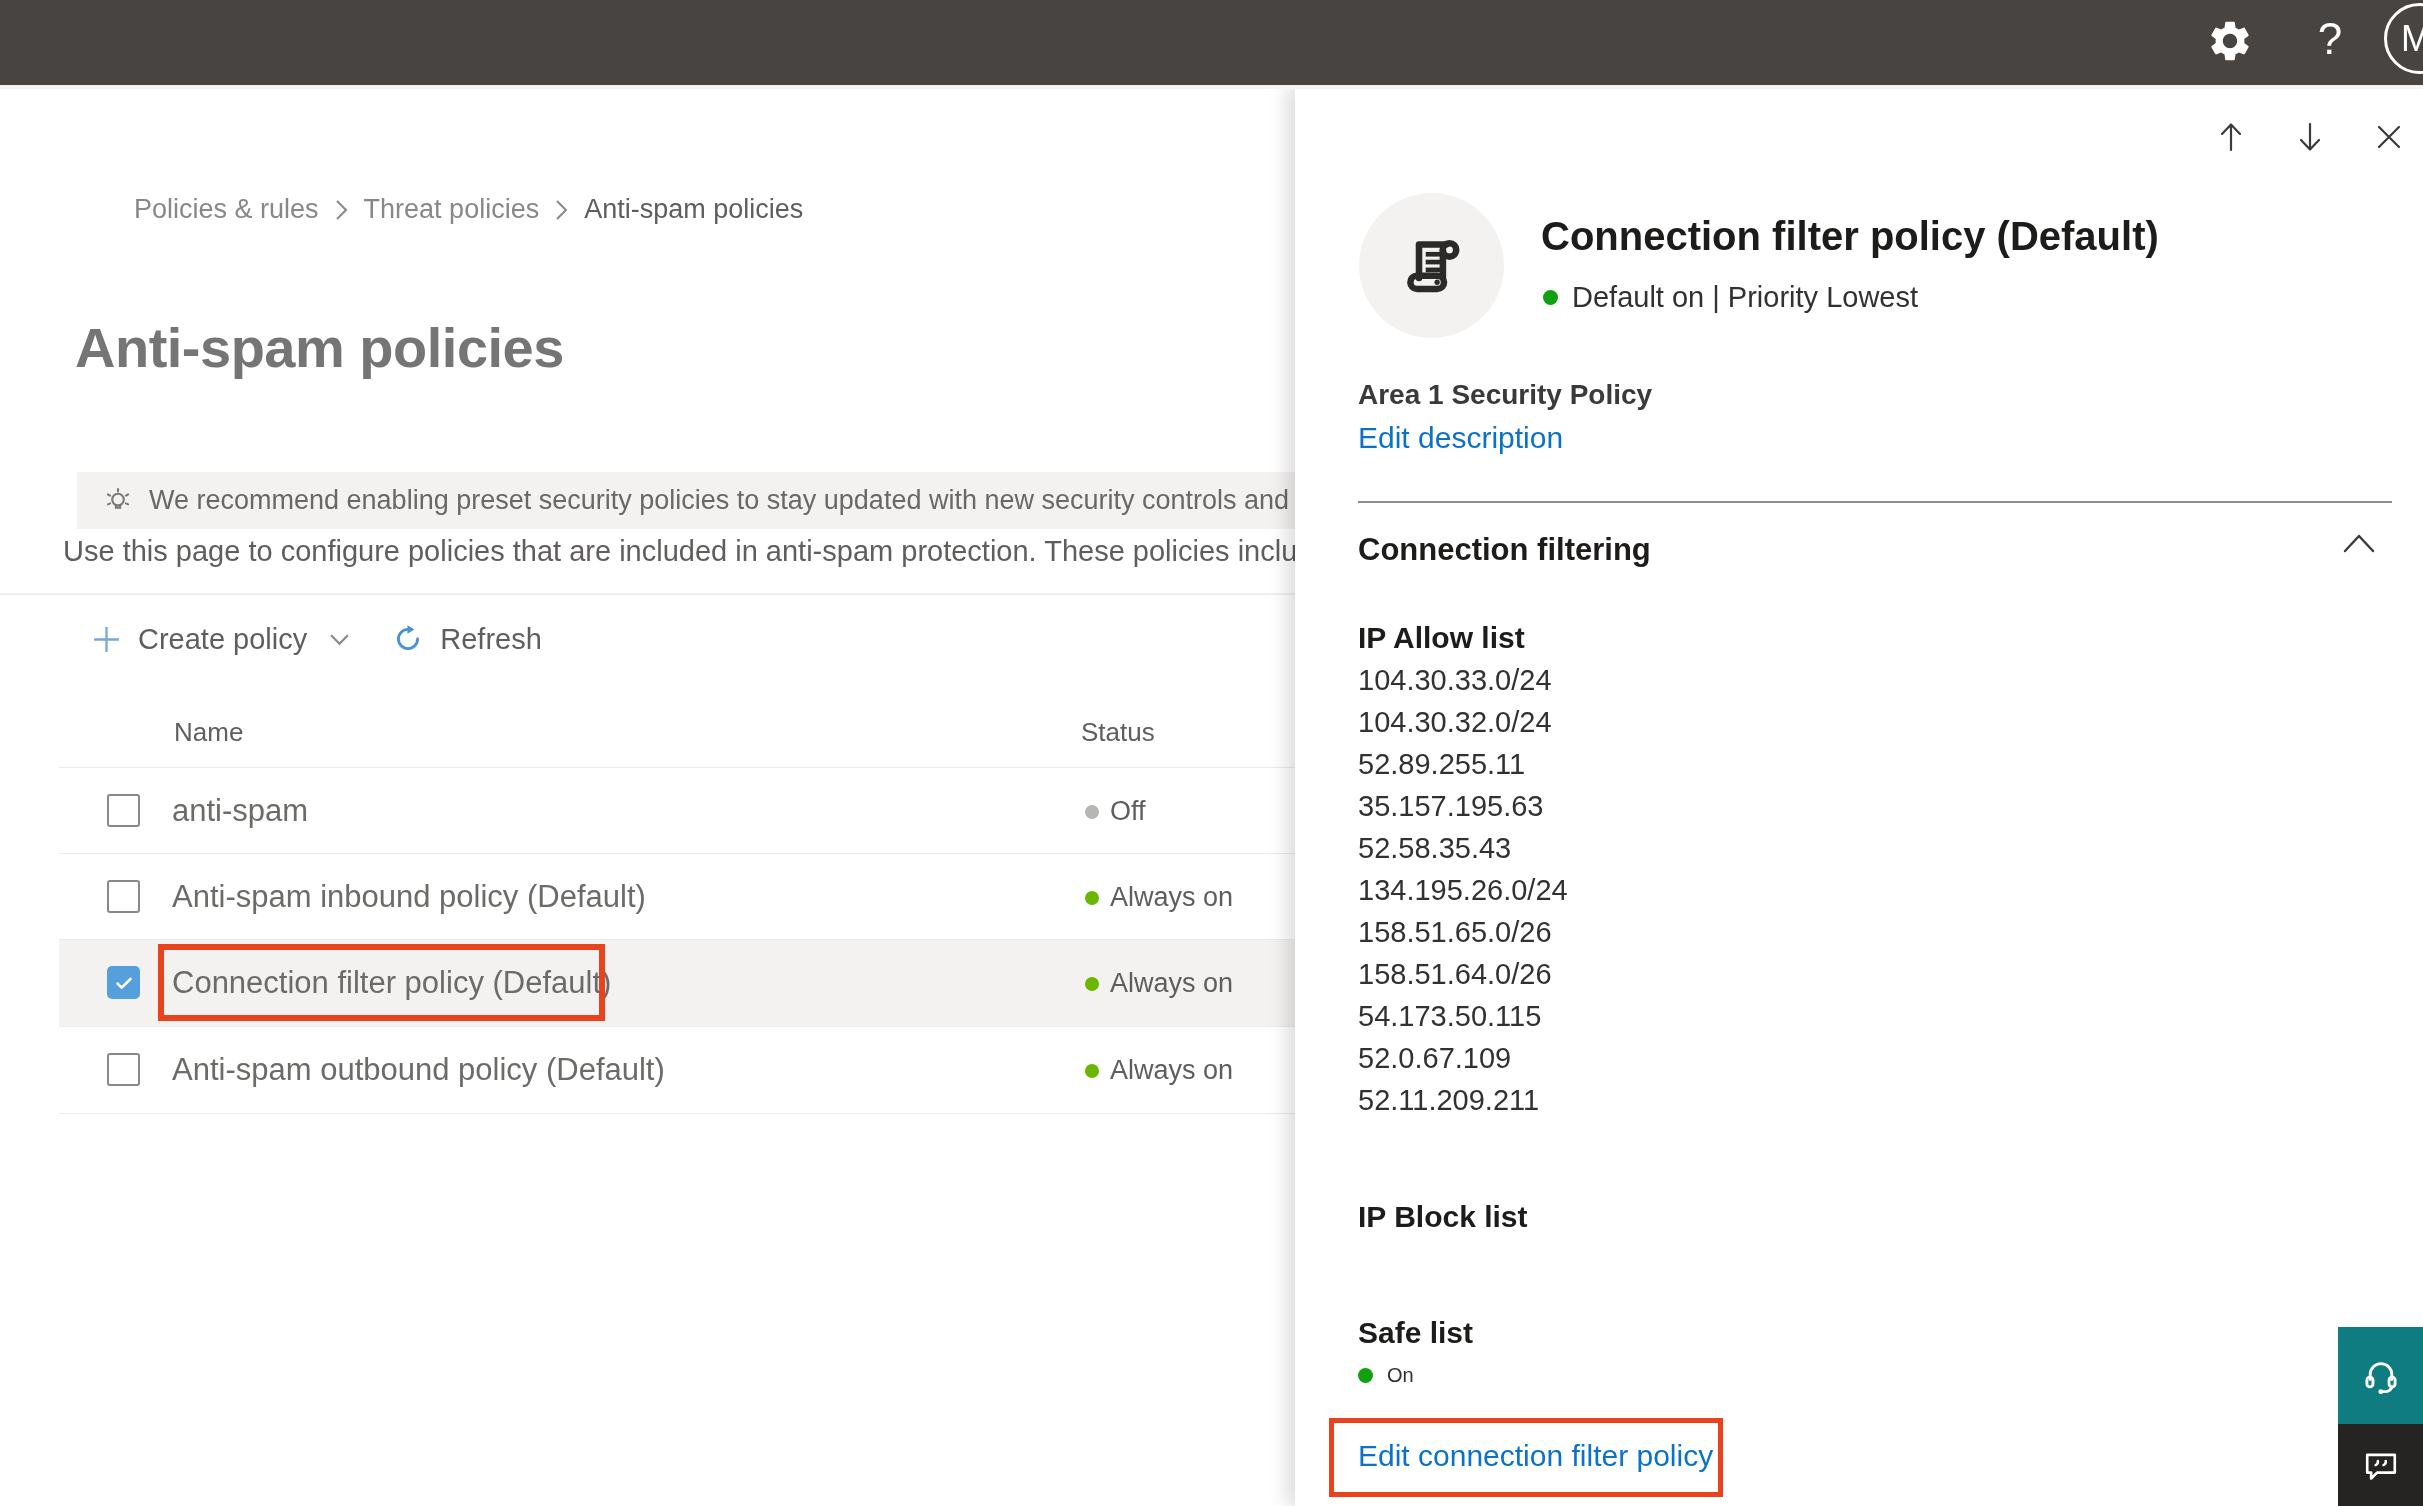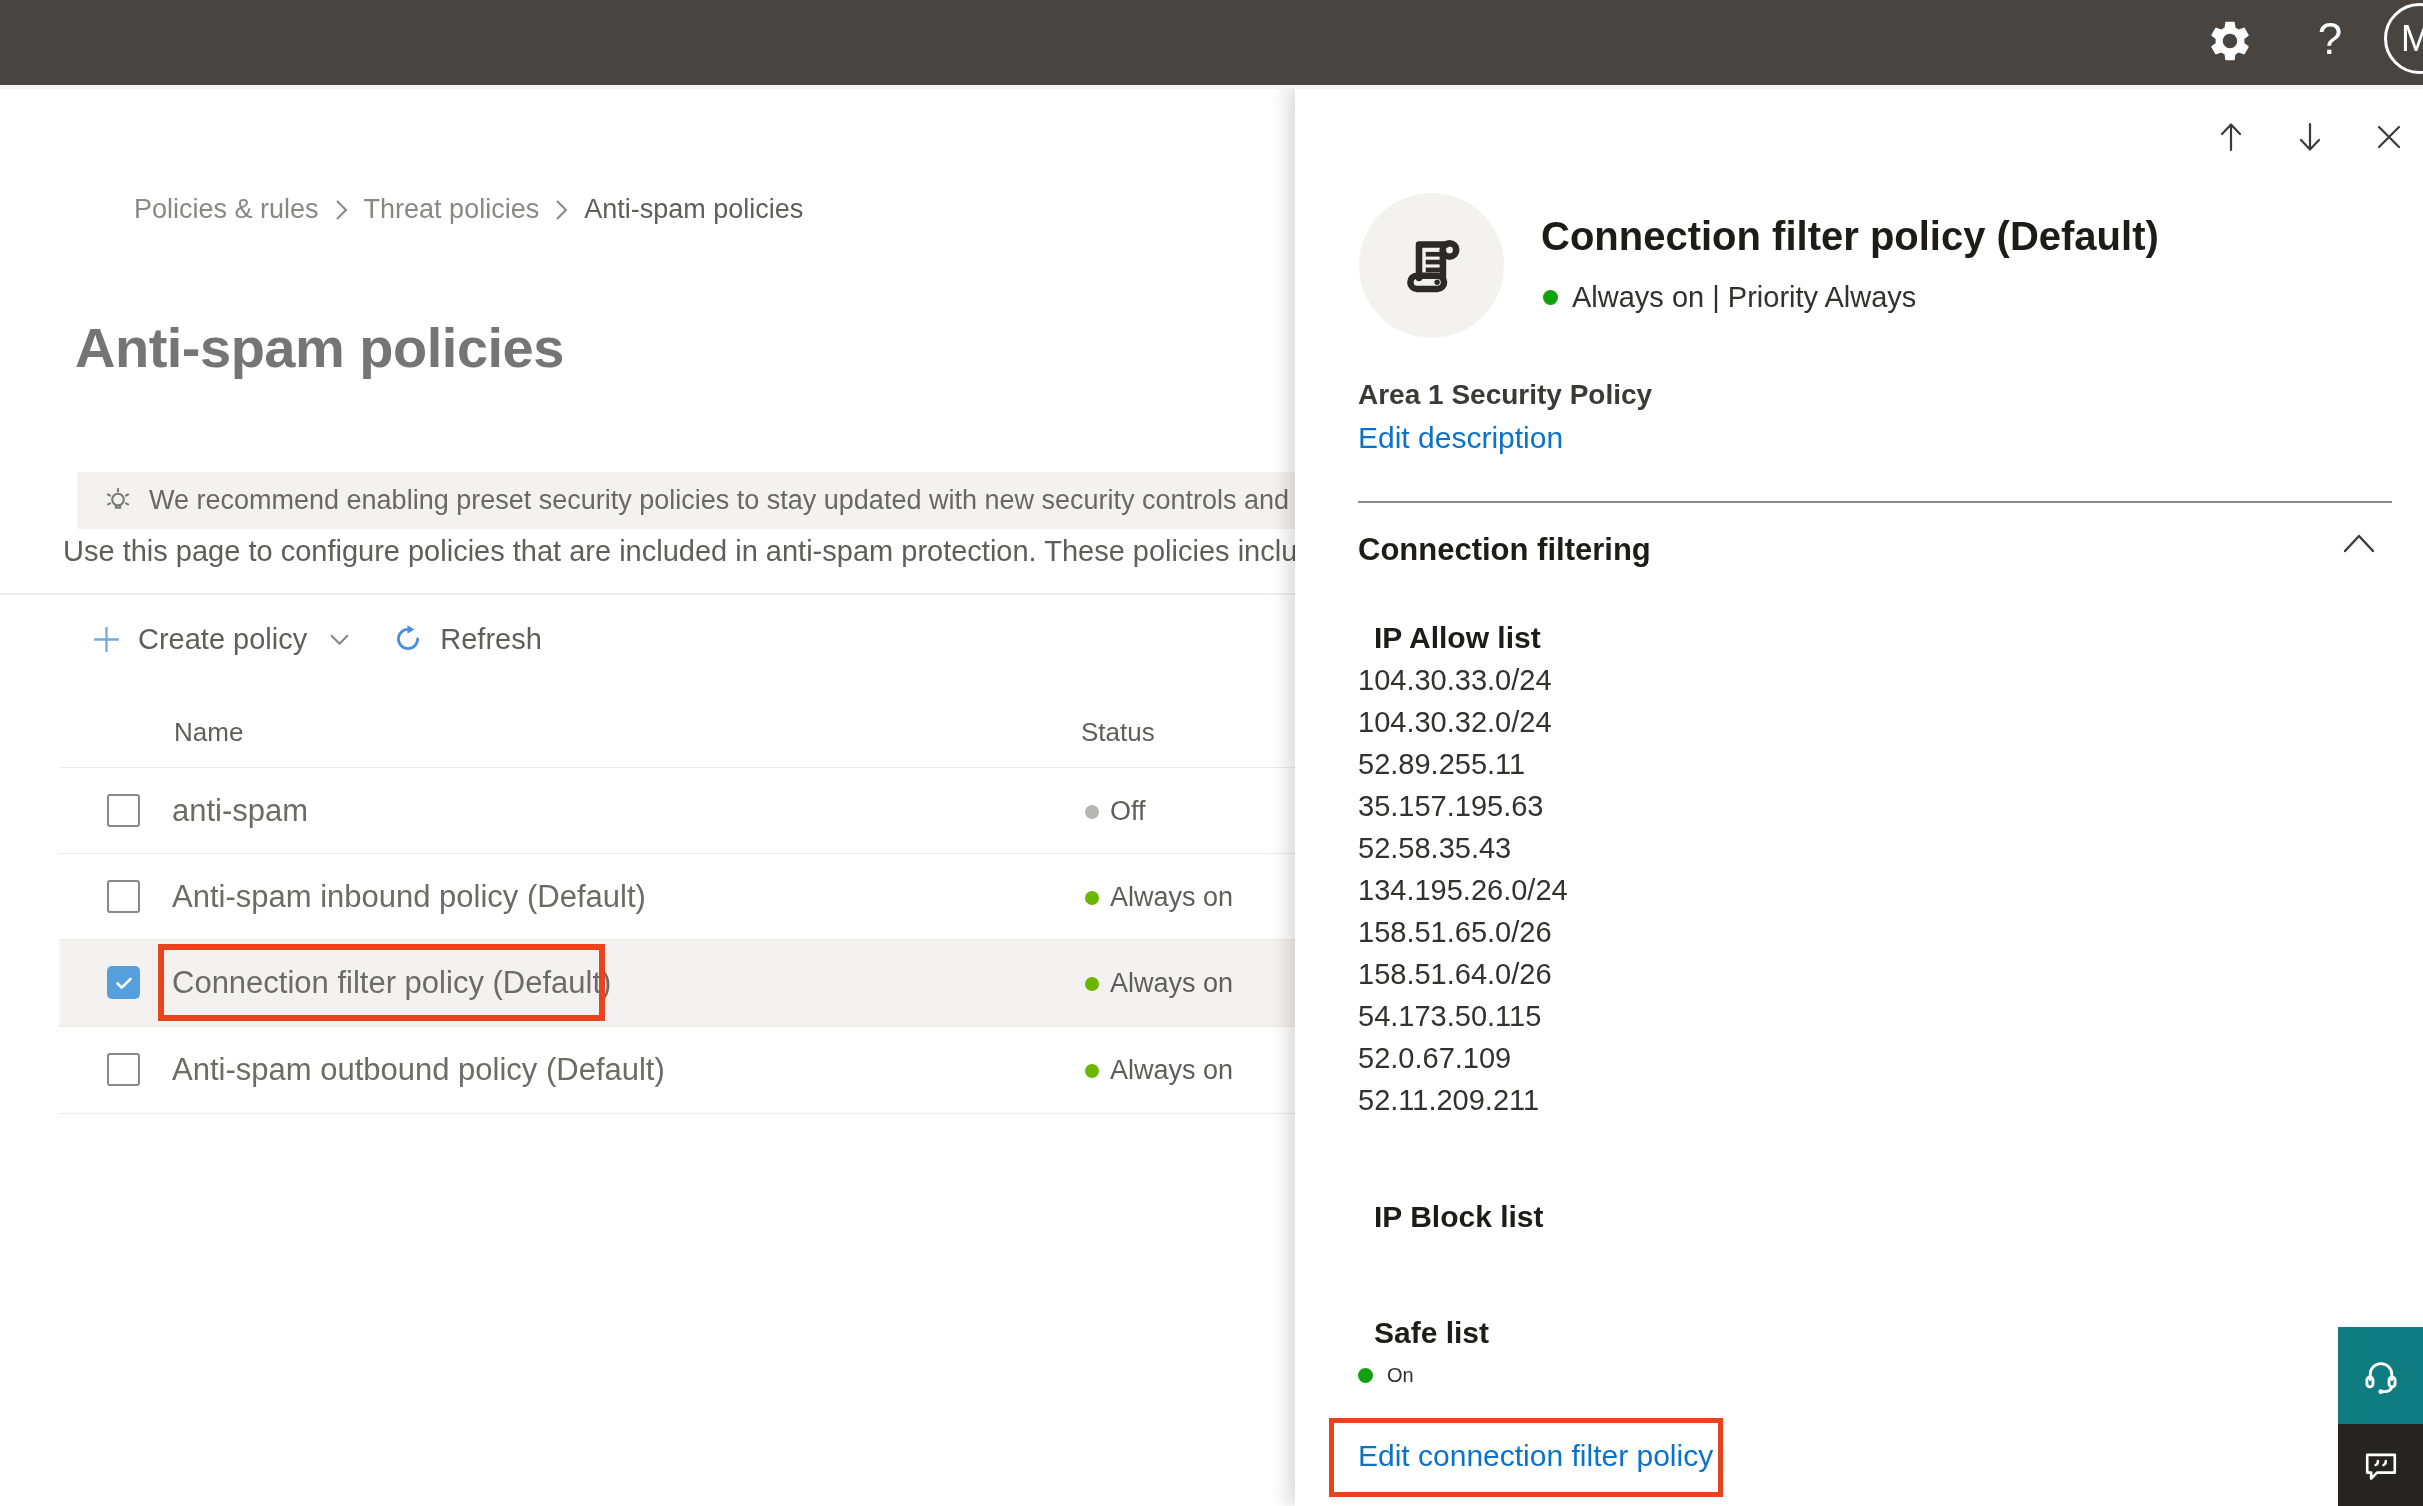--- a/index.html
+++ b/index.html
@@ -62,21 +62,21 @@
            white-space:nowrap;}
   .p-statusline{position:absolute;left:248px;top:196px;display:flex;align-items:center;gap:14px;}
   .pdot{width:15px;height:15px;border-radius:50%;background:#12a10e;flex:0 0 auto;}
   .p-statustext{font-size:29px;color:#323130;}
   .p-desc{position:absolute;left:63px;top:294px;font-size:28px;color:#3b3a39;font-weight:bold;}
   .p-link{font-size:30px;color:#0b72c9;cursor:pointer;}
   .p-editdesc{position:absolute;left:63px;top:336px;}
   .p-divider{position:absolute;left:63px;top:416px;width:1034px;height:0;border-top:2px solid #8f8d8b;}
   .p-section{position:absolute;left:63px;top:447px;font-size:31px;font-weight:700;color:#1d1c1b;}
   .p-chevron{position:absolute;left:1047px;top:447px;width:34px;height:22px;cursor:pointer;}
-  .p-listhead{position:absolute;left:63px;font-size:30px;font-weight:700;color:#1d1c1b;margin-left:16px;}
+  .p-listhead{position:absolute;left:63px;font-size:30px;font-weight:700;color:#1d1c1b;}
   .lh-allow{top:536px;} .lh-block{top:1115px;} .lh-safe{top:1231px;}
   .p-iplist{position:absolute;left:63px;top:574px;font-size:29px;color:#323130;line-height:42px;}
   .p-onrow{position:absolute;left:63px;top:1279px;display:flex;align-items:center;gap:14px;}
   .p-on{font-size:20px;color:#323130;}
   .redbox-link{position:absolute;left:34px;top:1333px;width:394px;height:79px;border:5px solid #e8431c;
                box-sizing:border-box;}
   .p-editpolicy{position:absolute;left:63px;top:1354px;}
 
   
   .fab{position:absolute;left:2338px;width:85px;display:flex;align-items:center;justify-content:center;
@@ -213,21 +213,21 @@
           <rect x="20.3" y="20.3" width="9.8" height="3"></rect>
           <rect x="20.3" y="25.3" width="9.8" height="3"></rect>
           <circle cx="27.6" cy="34.7" r="1.7"></circle>
         </g>
       </svg>
     </div>
 
     <h2 class="p-title">Connection filter policy (Default)</h2>
     <div class="p-statusline">
       <span class="pdot"></span>
-      <span class="p-statustext">Always on | Priority Always</span>
+      <span class="p-statustext">Default on | Priority Lowest</span>
     </div>
 
     <div class="p-desc">Area 1 Security Policy</div>
     <div class="p-link p-editdesc">Edit description</div>
 
     <div class="p-divider"></div>
 
     <div class="p-section">Connection filtering</div>
     <svg class="p-chevron" viewBox="0 0 34 22">
       <path d="M3 19 L17 4 L31 19" stroke="#3b3a39" stroke-width="2.4" fill="none" stroke-linecap="round" stroke-linejoin="round"></path>

